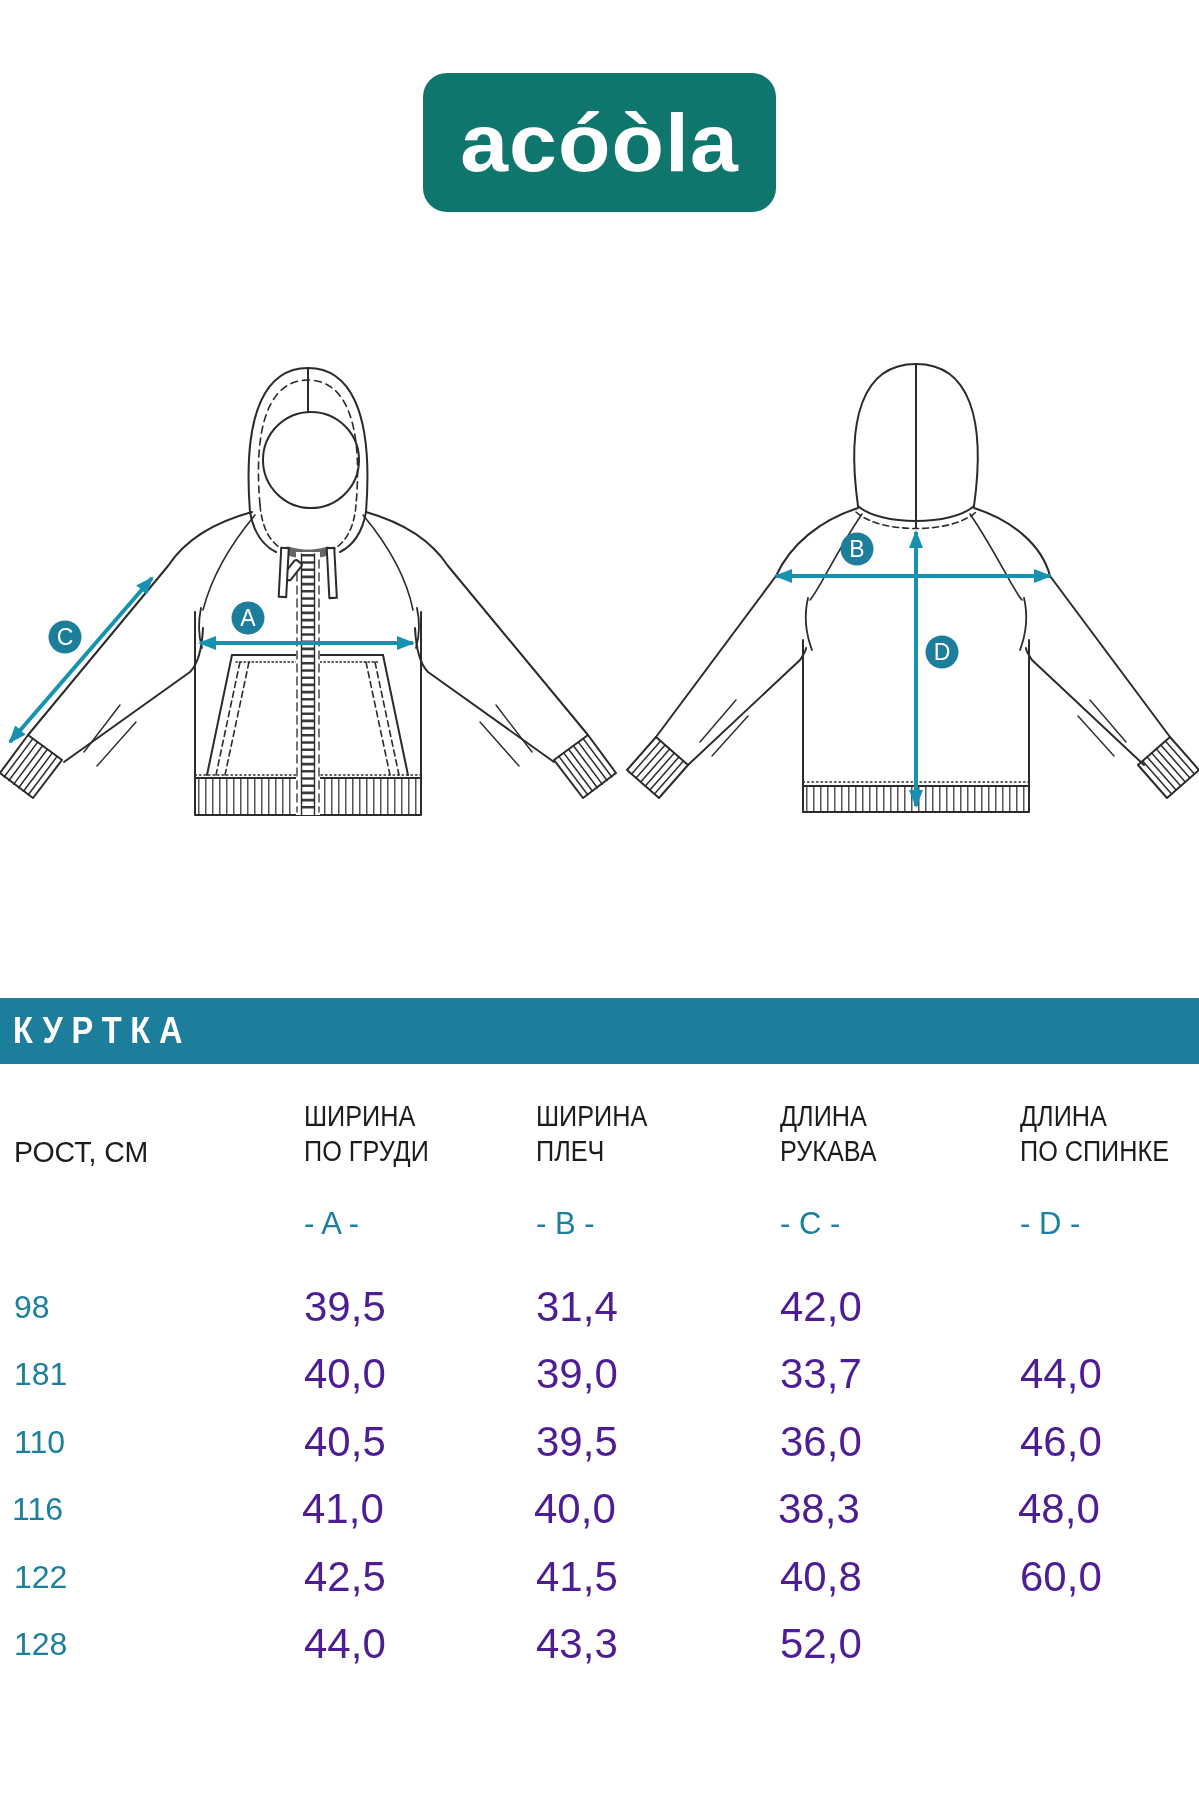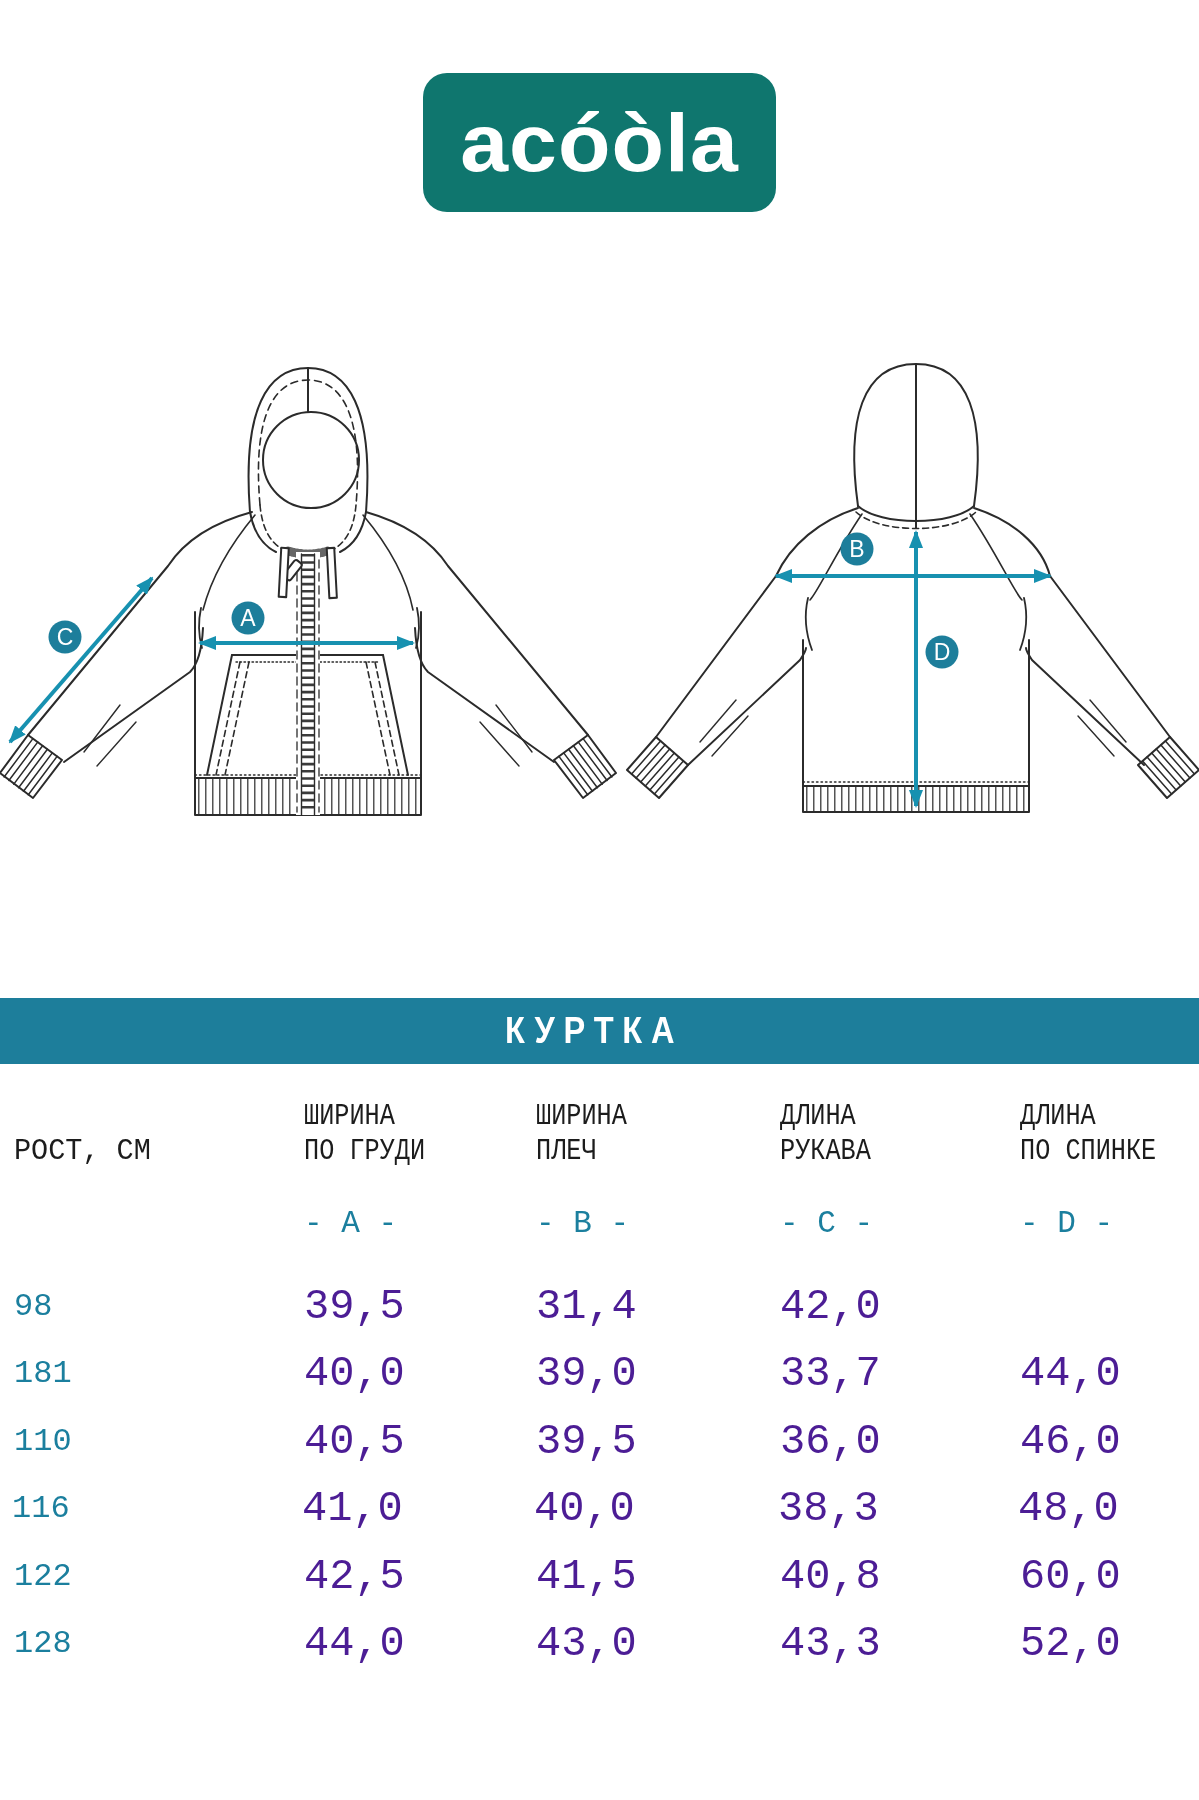--- a/index.html
+++ b/index.html
@@ -6,27 +6,27 @@
   .page{position:relative;width:1199px;height:1800px;background:#ffffff;overflow:hidden;
         font-family:"Liberation Sans", sans-serif;}
   
   .logo{position:absolute;left:423px;top:73px;width:353px;height:139px;border-radius:24px;
         display:flex;align-items:center;justify-content:center;}
   .logo span{color:#ffffff;font-size:86px;font-weight:700;letter-spacing:1px;
              transform:scaleY(.95);}
   
   .diagram{position:absolute;left:0;top:330px;width:1199px;height:520px;}
   
-  .band{position:absolute;left:0;top:998px;width:1199px;height:66px;display:flex;align-items:center;justify-content:center;}
+  .band{position:absolute;left:0;top:998px;width:1199px;height:66px;display:flex;align-items:center;}
   .band span{color:#fff;font-size:37px;font-weight:700;letter-spacing:10px;margin-left:13px;
              display:inline-block;transform:scaleX(.88);transform-origin:0 50%;white-space:nowrap;}
   
   .trow{position:absolute;left:0;width:1199px;display:grid;
         grid-template-columns:290px 232px 244px 240px 1fr;padding-left:14px;box-sizing:border-box;}
-  .cell{white-space:nowrap;font-family:Liberation Mono, monospace;}
+  .cell{white-space:nowrap;}
   .hcell{display:flex;flex-direction:column;justify-content:flex-end;}
   .hcell span{display:inline-block;font-size:29px;color:#1c1c1c;line-height:35px;
               transform:scaleX(.87);transform-origin:0 50%;white-space:nowrap;}
   .rowhdr-wrap{display:flex;align-items:flex-end;}
   .rowhdr{font-size:30px;color:#1c1c1c;line-height:35px;display:inline-block;
           transform:scaleX(.95);transform-origin:0 50%;white-space:nowrap;}
   .letter{font-size:31px;line-height:31px;font-weight:400;}
   .val{font-size:42px;line-height:44px;color:#4c1d95;}
   .size{font-size:32px;line-height:44px;}
   .teal-text{color:#1b7f9e;}
@@ -278,18 +278,17 @@
   <div class="trow" style="top:1555px;">
     <div class="cell size teal-text">122</div>
     <div class="cell val">42,5</div>
     <div class="cell val">41,5</div>
     <div class="cell val">40,8</div>
     <div class="cell val">60,0</div>
   </div>
   <div class="trow" style="top:1622px;">
     <div class="cell size teal-text">128</div>
     <div class="cell val">44,0</div>
-    <div class="cell val">43,0</div>
     <div class="cell val">43,3</div>
     <div class="cell val">52,0</div>
   </div>
 
 </div>
 
 </body></html>

